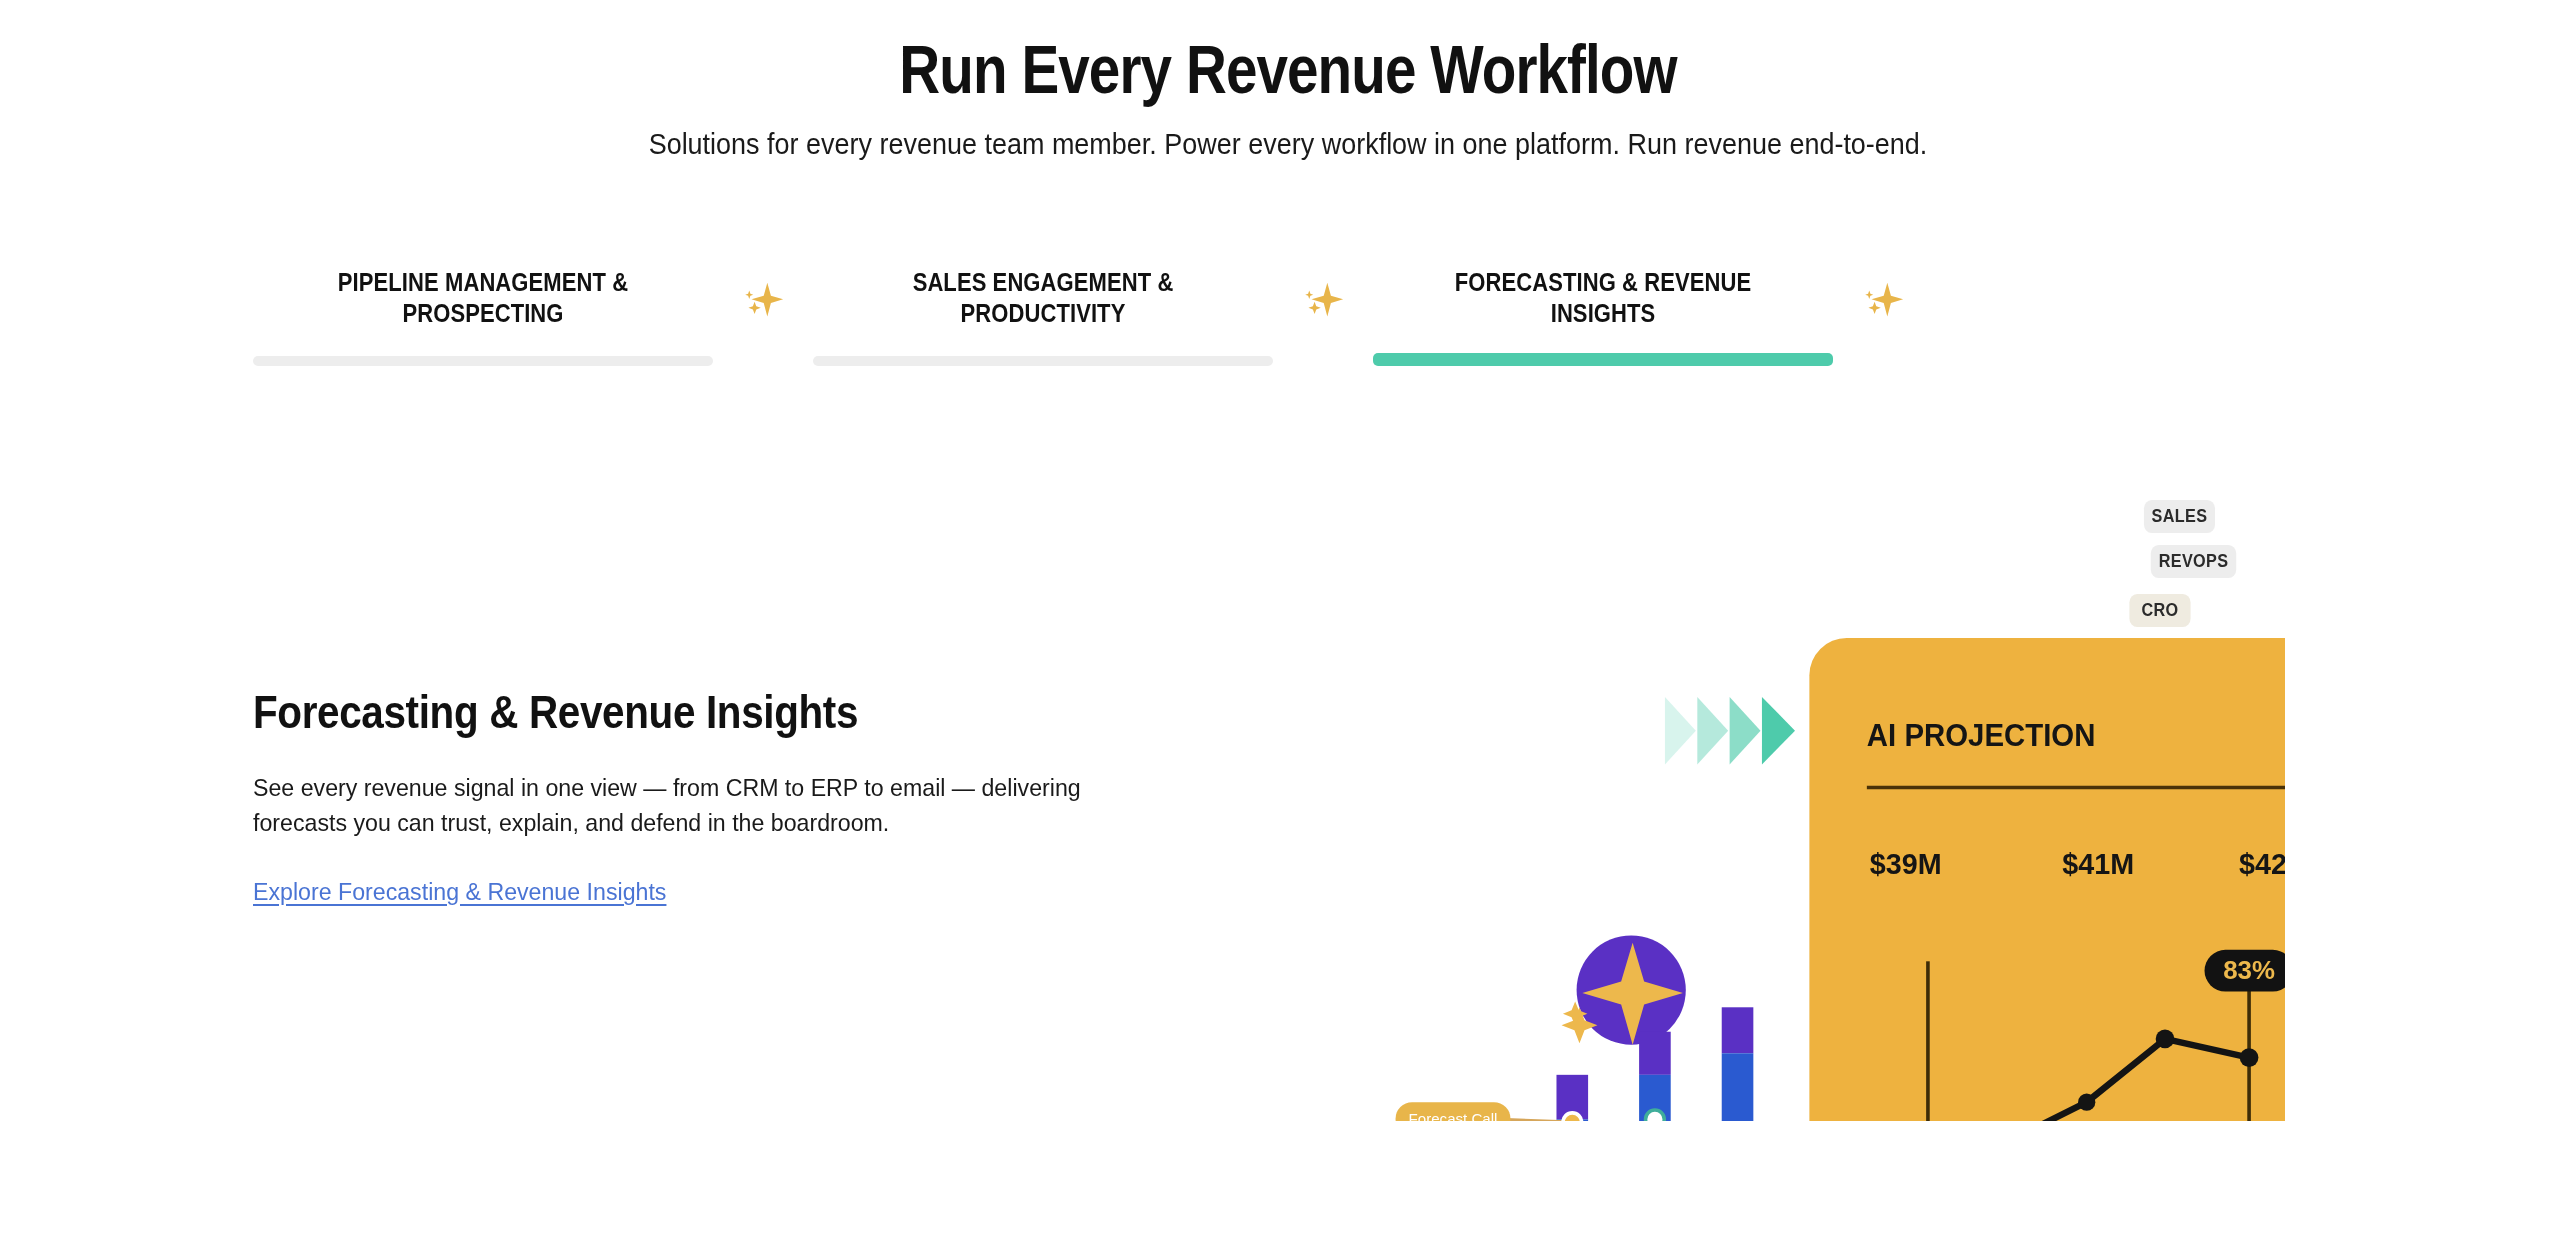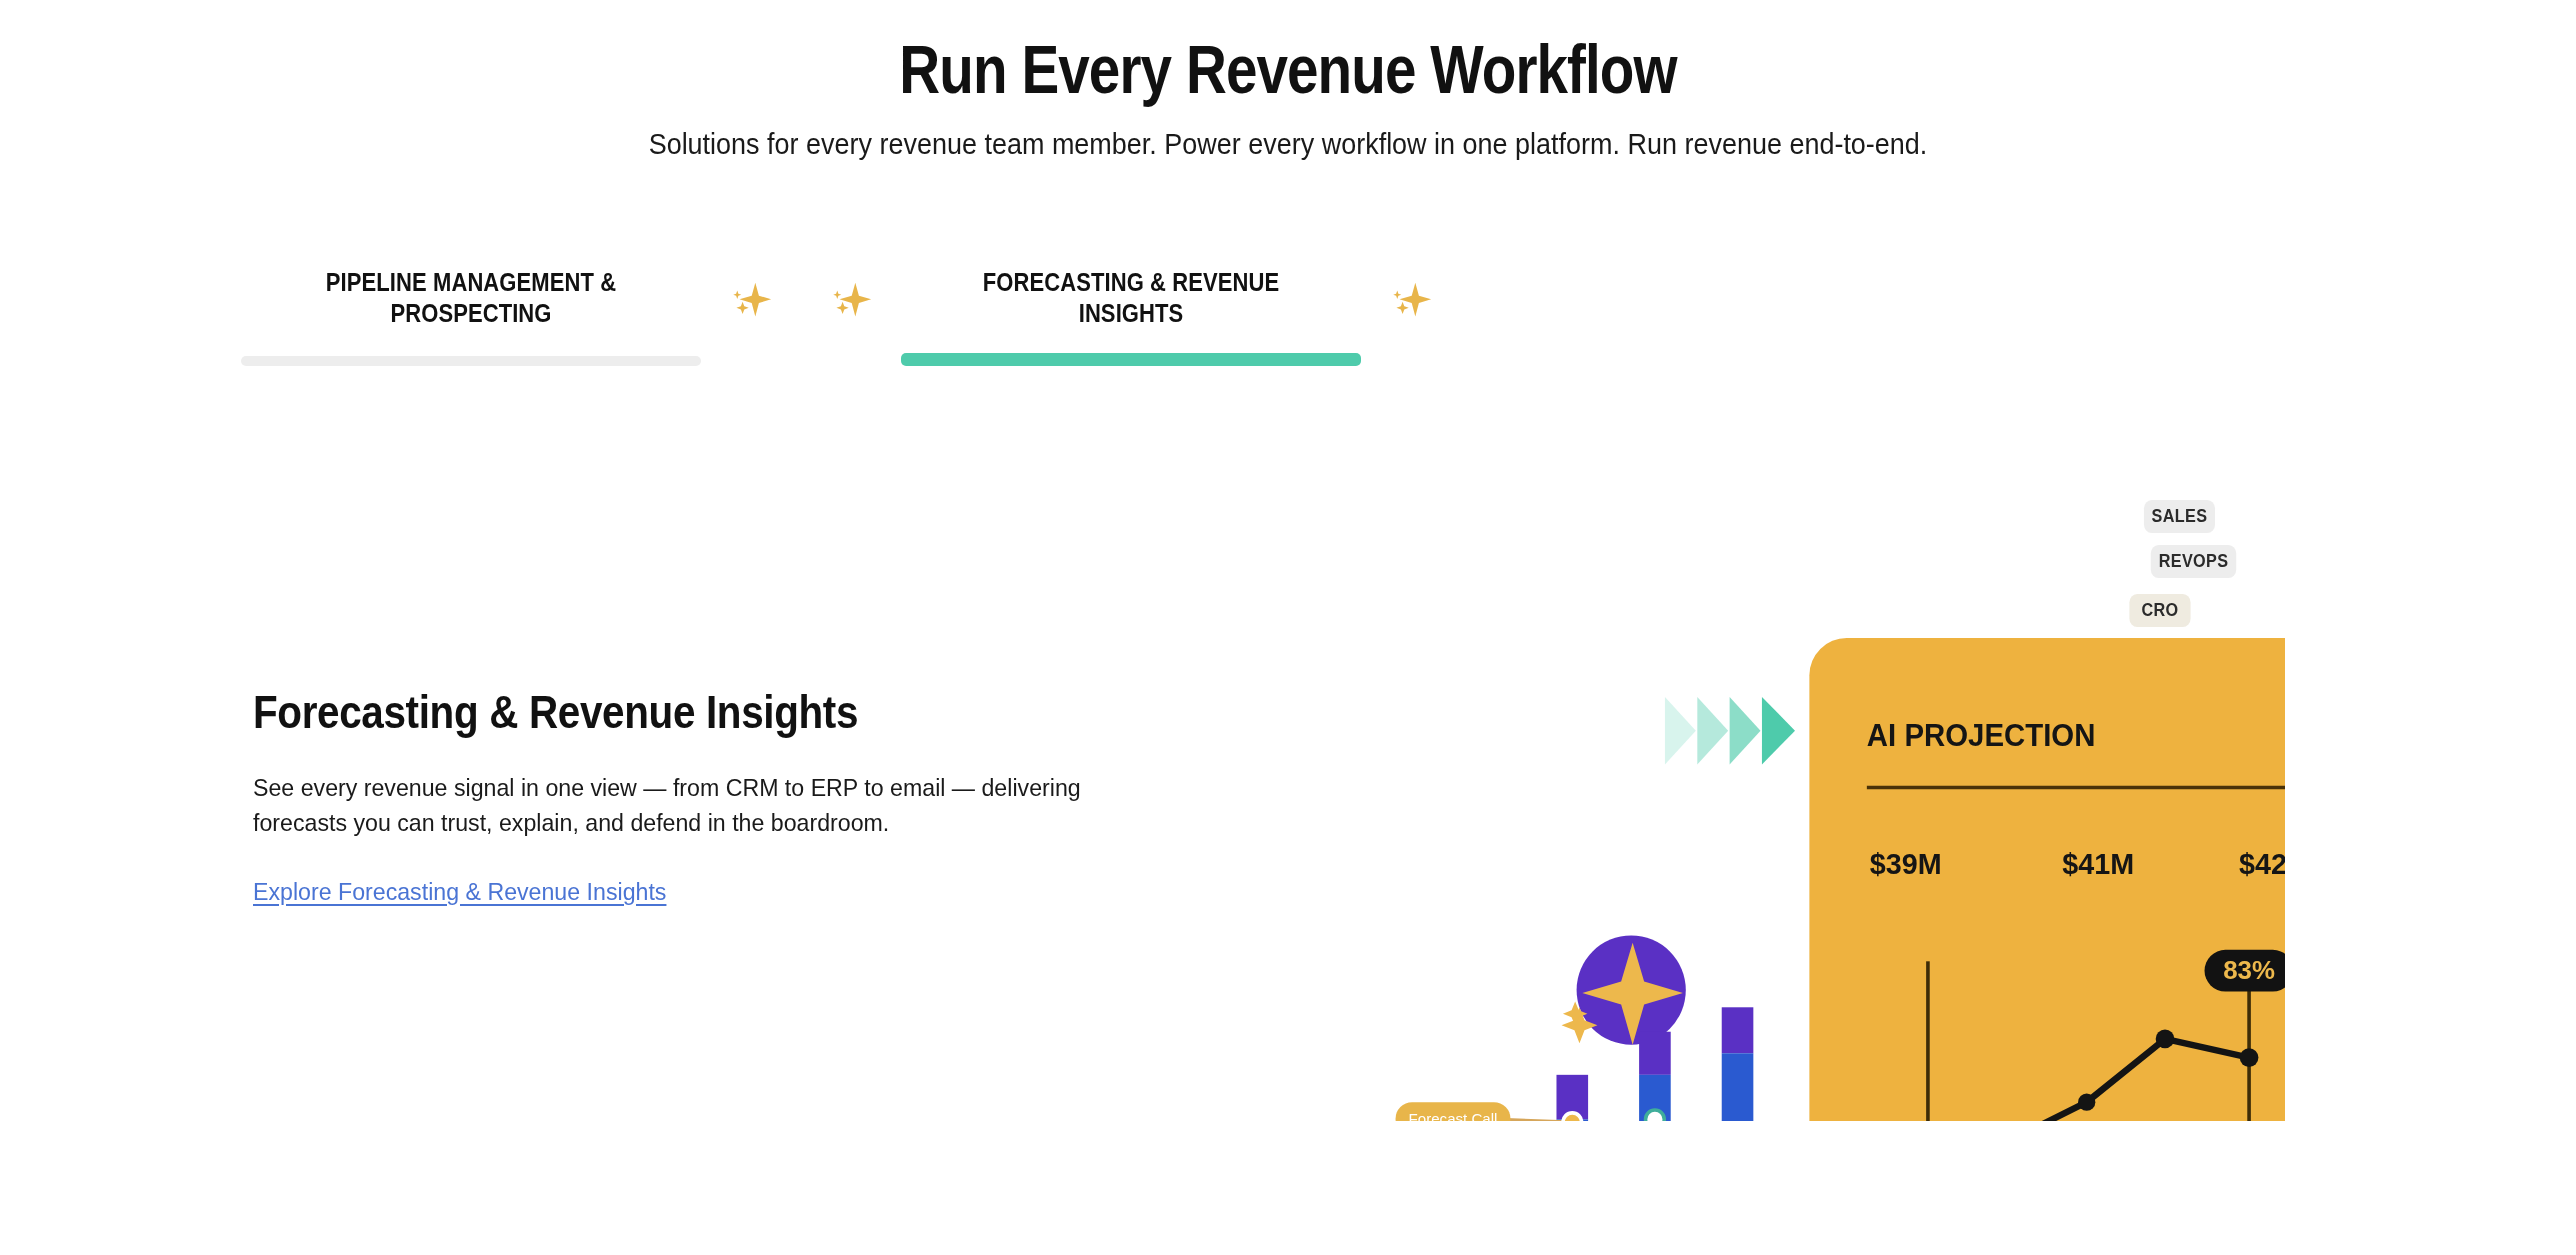--- a/index.html
+++ b/index.html
@@ -23,21 +23,21 @@
     transform:scaleX(0.82);
   }
   .hero-sub{
     font-size:29px;line-height:1.3;font-weight:400;
     margin:0;padding-top:21.6px;color:#1a1a1a;
     transform:scaleX(0.93);
   }
 
   
   .tabs{
-    position:absolute;left:241px;top:267px;width:2076px;
+    position:absolute;left:253px;top:267px;width:2076px;
     display:flex;align-items:flex-start;
   }
   .tab{
     width:460px;flex:0 0 460px;
     display:flex;flex-direction:column;align-items:center;
     cursor:pointer;
   }
   .tab-label{
     font-size:25px;font-weight:700;line-height:1.25;
     text-align:center;letter-spacing:0.1px;
@@ -111,20 +111,24 @@
     </div>
 
     <div class="tab-sep">
       <svg class="sparkle-sm" viewBox="0 0 64 64">
         <path d="M38 8 L43 26 L60 31 L43 36 L38 55 L33 36 L16 31 L33 26 Z" fill="#e8b54a"></path>
         <path d="M14 22 L16.5 29 L23 31.5 L16.5 34 L14 41 L11.5 34 L5 31.5 L11.5 29 Z" fill="#e8b54a" transform="translate(-2,-6) scale(0.62) translate(10,18)"></path>
         <path d="M20 42 L23 50 L31 53 L23 56 L20 64 L17 56 L9 53 L17 50 Z" fill="#e8b54a" transform="scale(0.78) translate(6,2)"></path>
       </svg>
     </div>
 
+    <div class="tab">
+      <div class="tab-label">SALES ENGAGEMENT &amp; PRODUCTIVITY</div>
+      <div class="tab-rule"></div>
+    </div>
 
     <div class="tab-sep">
       <svg class="sparkle-sm" viewBox="0 0 64 64">
         <path d="M38 8 L43 26 L60 31 L43 36 L38 55 L33 36 L16 31 L33 26 Z" fill="#e8b54a"></path>
         <path d="M14 22 L16.5 29 L23 31.5 L16.5 34 L14 41 L11.5 34 L5 31.5 L11.5 29 Z" fill="#e8b54a" transform="translate(-2,-6) scale(0.62) translate(10,18)"></path>
         <path d="M20 42 L23 50 L31 53 L23 56 L20 64 L17 56 L9 53 L17 50 Z" fill="#e8b54a" transform="scale(0.78) translate(6,2)"></path>
       </svg>
     </div>
 
     <div class="tab active">

